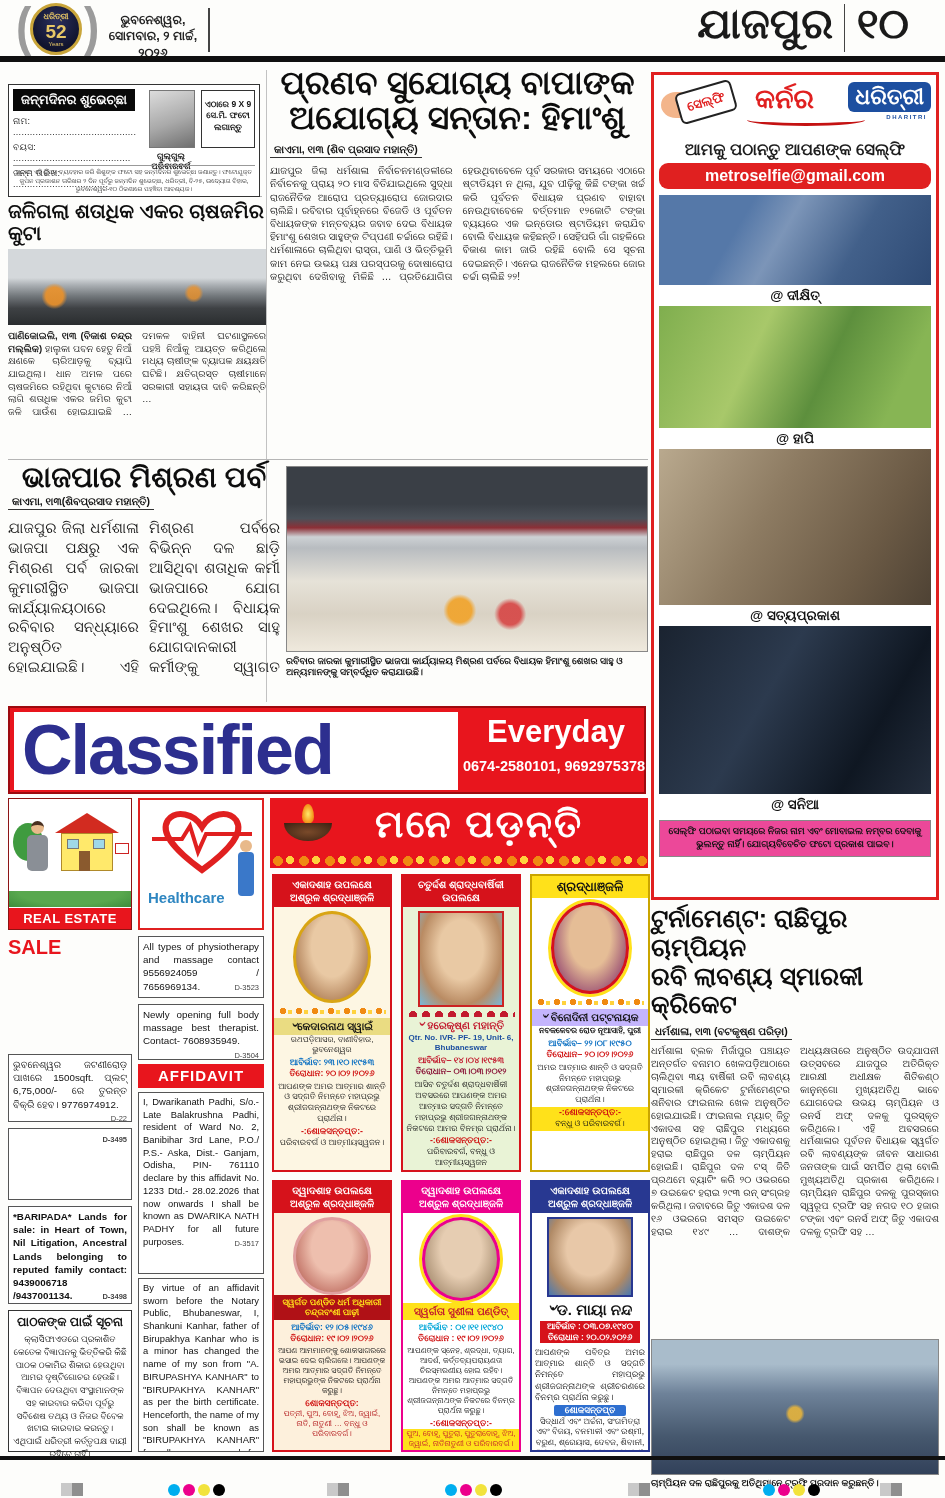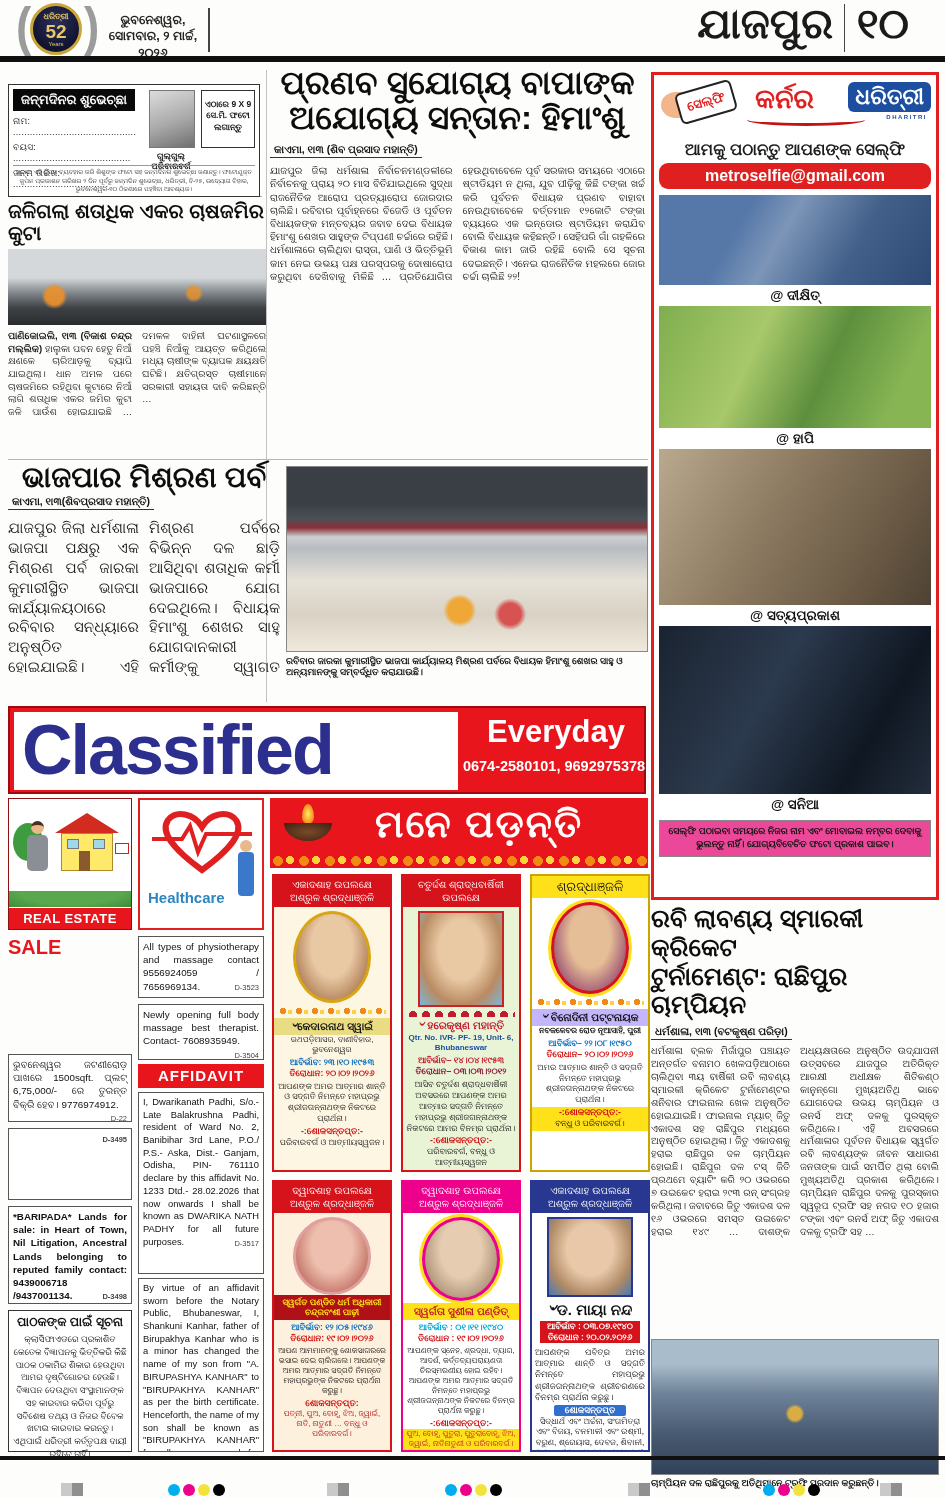--- a/index.html
+++ b/index.html
@@ -63,21 +63,21 @@
 .notice h4{font-size:12.5px;margin-bottom:3px}
 .notice p{font-size:8.8px;line-height:1.45}
 
 .mem-banner{position:absolute;left:270px;top:798px;width:378px;height:70px;background:#e8151d;overflow:hidden}
 .mem-title{text-align:center;color:#fff;font-size:38px;font-weight:bold;line-height:52px;padding-left:40px;letter-spacing:2px}
 .flowers{position:absolute;left:0;right:0;bottom:0;height:15px;background-image:radial-gradient(circle 5px at 8px 8px,#f08a12 96%,transparent),radial-gradient(circle 4px at 20px 7px,#ffd23d 96%,transparent);background-size:26px 15px;background-repeat:repeat-x}
 .diya{position:absolute;left:12px;top:6px;width:54px;height:46px}
 .flame{position:absolute;left:20px;top:0;width:12px;height:20px;background:radial-gradient(#ffe96b,#f59a1e 60%,#d86a10);border-radius:50% 50% 50% 50%/65% 65% 35% 35%}
 .bowl{position:absolute;left:2px;top:19px;width:48px;height:18px;background:radial-gradient(#7a4a2a,#3a2112);border-radius:0 0 50% 50%/0 0 100% 100%}
 .ob{position:absolute;width:120px;border:2px solid;background:#fff;display:flex;flex-direction:column;overflow:hidden}
-.ob-h{color:#fff;font-weight:normal;font-size:10px;text-align:center;line-height:1.25;padding:3px 2px}
+.ob-h{color:#fff;font-weight:bold;font-size:10px;text-align:center;line-height:1.25;padding:3px 2px}
 .ob-ph{display:flex;justify-content:center;padding:4px 0 0}
 .oval{width:78px;height:92px;border-radius:50%;background:radial-gradient(ellipse at 50% 38%,#e9c9a4 0 40%,#b98b63 72%,#7a5a40)}
 .rect-ph{width:86px;height:96px;background:radial-gradient(ellipse at 50% 38%,#e9c9a4 0 40%,#b98b63 72%,#7a5a40)}
 .garl{height:13px;background-image:radial-gradient(circle 3.5px at 5px 6px,#f08a12 95%,transparent),radial-gradient(circle 2.5px at 12px 7px,#ffd23d 95%,transparent);background-size:16px 13px;background-repeat:repeat-x;margin:2px 4px 0}
 .ob-n{font-weight:bold;font-size:10.5px;text-align:center;padding:2px 1px;line-height:1.2}
 .ob-a{font-size:8px;text-align:center;line-height:1.25;padding:0 2px}
 .ob-b1{font-size:8.6px;font-weight:bold;color:#0a6fc2;text-align:center;margin-top:2px}
 .ob-b2{font-size:8.6px;font-weight:bold;color:#d01212;text-align:center}
 .ob-t{font-size:8.3px;text-align:center;line-height:1.3;padding:2px 3px}
 .ob-ml{font-size:8.8px;font-weight:bold;color:#d01212;text-align:center}
@@ -332,22 +332,22 @@
     <div class="garl"></div>
     <div class="ob-n" style="font-size:15px">৺ଡ. ମାୟା ନନ୍ଦ</div>
     <div class="ob-b1" style="background:#d6121b;color:#fff;margin:0 8px">ଆବିର୍ଭାବ : ୦୩.୦୭.୧୯୪୦</div>
     <div class="ob-b2" style="background:#d6121b;color:#fff;margin:0 8px 2px">ତିରୋଧାନ : ୨୦.୦୨.୨୦୨୬</div>
     <div class="ob-t" style="font-size:8.6px;text-align:justify">ଆପଣଙ୍କ ପବିତ୍ର ଅମର ଆତ୍ମାର ଶାନ୍ତି ଓ ସଦ୍‌ଗତି ନିମନ୍ତେ ମହାପ୍ରଭୁ ଶ୍ରୀଜଗନ୍ନାଥଙ୍କ ଶ୍ରୀଚରଣରେ ବିନମ୍ର ପ୍ରାର୍ଥନା କରୁଛୁ।</div>
     <div class="ob-ml" style="background:#2e6fd0;color:#fff;margin:0 22px;border-radius:2px">ଶୋକସନ୍ତପ୍ତ</div>
     <div class="ob-m" style="font-size:8.4px">ସିଦ୍ଧାର୍ଥ ଏବଂ ଅର୍ଚ୍ଚନା, ସଂଗମିତ୍ରା ଏବଂ ବିଜୟ, ବନମାଳୀ ଏବଂ ରଶ୍ମୀ, ବରୁଣ, ଶ୍ରେୟାସ, ଦେବଜ, ଶିବାନୀ, ଅନୁଷା, ଓମ୍ ଏବଂ ବନ୍ଧୁ ବାନ୍ଧବ ଓ ପରିବାରବର୍ଗ।</div>
   </div>
 
   <div class="abs" style="left:651px;top:904px;width:288px;height:552px">
+    <div class="headline" style="font-size:25px;line-height:1.15">ଟୁର୍ନାମେଣ୍ଟ: ରାଛିପୁର ଚାମ୍ପିୟନ</div>
     <div class="headline" style="font-size:25px;line-height:1.15">ରବି ଲାବଣ୍ୟ ସ୍ମାରକୀ କ୍ରିକେଟ</div>
-    <div class="headline" style="font-size:25px;line-height:1.15">ଟୁର୍ନାମେଣ୍ଟ: ରାଛିପୁର ଚାମ୍ପିୟନ</div>
     <div class="byl" style="text-align:left;margin-top:6px"><span>ଧର୍ମଶାଳା, ୧ା୩ (ବଟକୃଷ୍ଣ ପରିଡ଼ା)</span></div>
     <div class="cols2" style="margin-top:5px;height:288px;overflow:hidden;font-size:9.8px">
       <span>ଧର୍ମଶାଳା ବ୍ଲକ ମିର୍ଜାପୁର ପଞ୍ଚାୟତ ଅନ୍ତର୍ଗତ ବନାମଠ ଖେଳପଡ଼ିଆଠାରେ ଚାଲିଥିବା ୩ୟ ବାର୍ଷିକୀ ରବି ଲାବଣ୍ୟ ସ୍ମାରକୀ କ୍ରିକେଟ ଟୁର୍ନାମେଣ୍ଟର ଶନିବାର ଫାଇନାଲ ଖେଳ ଅନୁଷ୍ଠିତ ହୋଇଯାଇଛି। ଫାଇନାଲ ମ୍ୟାଚ୍ ଜିତୁ ଏକାଦଶ ସହ ରାଛିପୁର ମଧ୍ୟରେ ଅନୁଷ୍ଠିତ ହୋଇଥିଲା। ଜିତୁ ଏକାଦଶକୁ ହରାଇ ରାଛିପୁର ଦଳ ଚାମ୍ପିୟନ ହୋଇଛି। ରାଛିପୁର ଦଳ ଟସ୍ ଜିତି ପ୍ରଥମେ ବ୍ୟାଟିଂ କରି ୨୦ ଓଭରରେ ୭ ଉଇକେଟ ହରାଇ ୨୯୩ ରନ୍ ସଂଗ୍ରହ କରିଥିଲା। ଜବାବରେ ଜିତୁ ଏକାଦଶ ଦଳ ୧୬ ଓଭରରେ ସମସ୍ତ ଉଇକେଟ ହରାଇ ୧୪୯ …</span>
       <span>ଦାଶଙ୍କ ଅଧ୍ୟକ୍ଷତାରେ ଅନୁଷ୍ଠିତ ଉଦ୍‌ଯାପନୀ ଉତ୍ସବରେ ଯାଜପୁର ଅତିରିକ୍ତ ଆରକ୍ଷୀ ଅଧୀକ୍ଷକ ଶିତିକଣ୍ଠ କାନୁନ୍‌ଗୋ ମୁଖ୍ୟଅତିଥି ଭାବେ ଯୋଗଦେଇ ଉଭୟ ଚାମ୍ପିୟନ ଓ ରନର୍ସ ଅଫ୍ ଦଳକୁ ପୁରସ୍କୃତ କରିଥିଲେ। ଏହି ଅବସରରେ ଧର୍ମଶାଳାର ପୂର୍ବତନ ବିଧାୟକ ସ୍ୱର୍ଗତ ରବି ଲାବଣ୍ୟଙ୍କ ଜୀବନ ସାଧାରଣ ଜନତାଙ୍କ ପାଇଁ ସମର୍ପିତ ଥିଲା ବୋଲି ମୁଖ୍ୟଅତିଥି ପ୍ରକାଶ କରିଥିଲେ। ଚାମ୍ପିୟନ ରାଛିପୁର ଦଳକୁ ପୁରସ୍କାର ସ୍ୱରୂପ ଟ୍ରଫି ସହ ନଗଦ ୧୦ ହଜାର ଟଙ୍କା ଏବଂ ରନର୍ସ ଅଫ୍ ଜିତୁ ଏକାଦଶ ଦଳକୁ ଟ୍ରଫି ସହ …</span>
     </div>
     <div class="ph" style="margin-top:6px;width:288px;height:136px;border:1px solid #888;background:
       radial-gradient(circle at 50% 55%,rgba(230,180,60,.9) 0 4%,transparent 6%),
       linear-gradient(180deg,#a9bccb 0 18%,#6e8299 40%,#46586e 72%,#32415a 100%)"></div>
     <div class="capline" style="margin-top:3px">ଚାମ୍ପିୟନ ଦଳ ରାଛିପୁରକୁ ଅତିଥିମାନେ ଟ୍ରଫି ପ୍ରଦାନ କରୁଛନ୍ତି।</div>
   </div>

